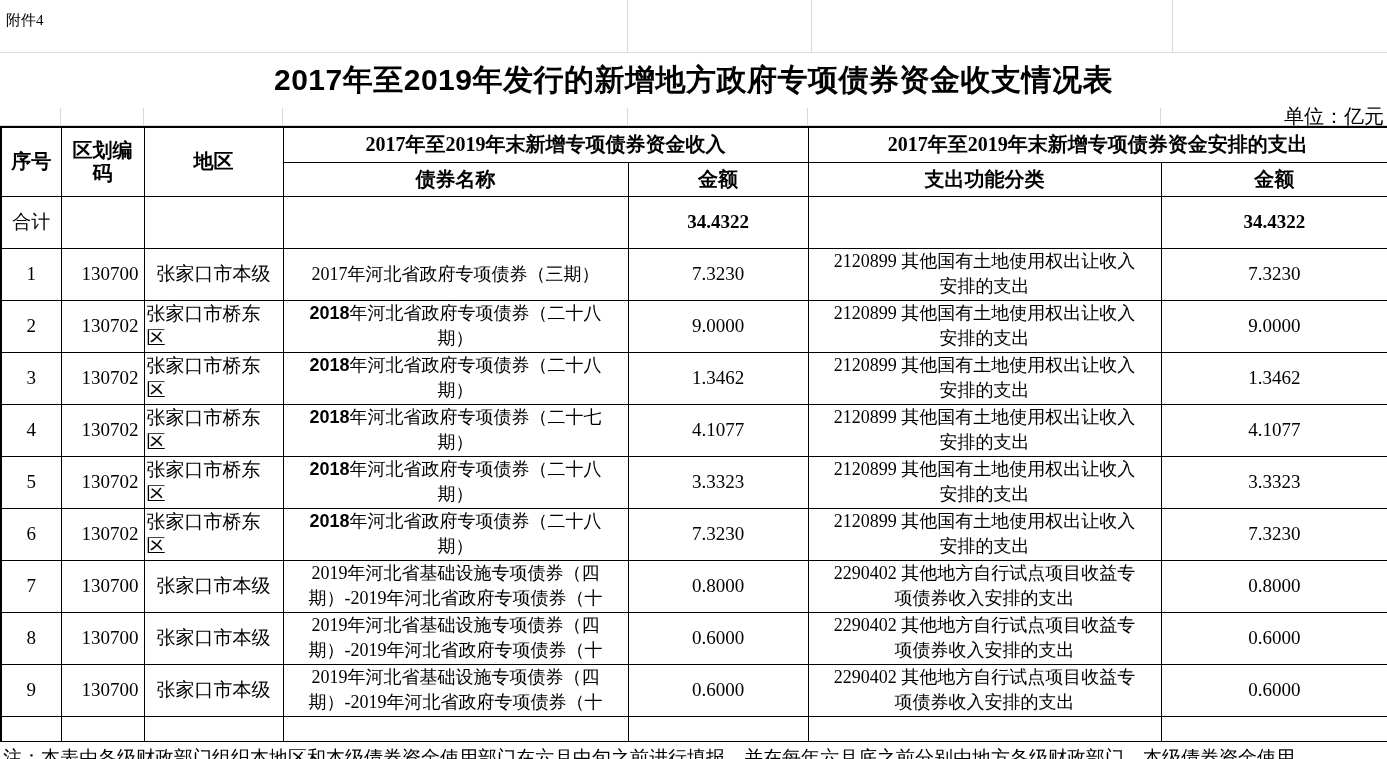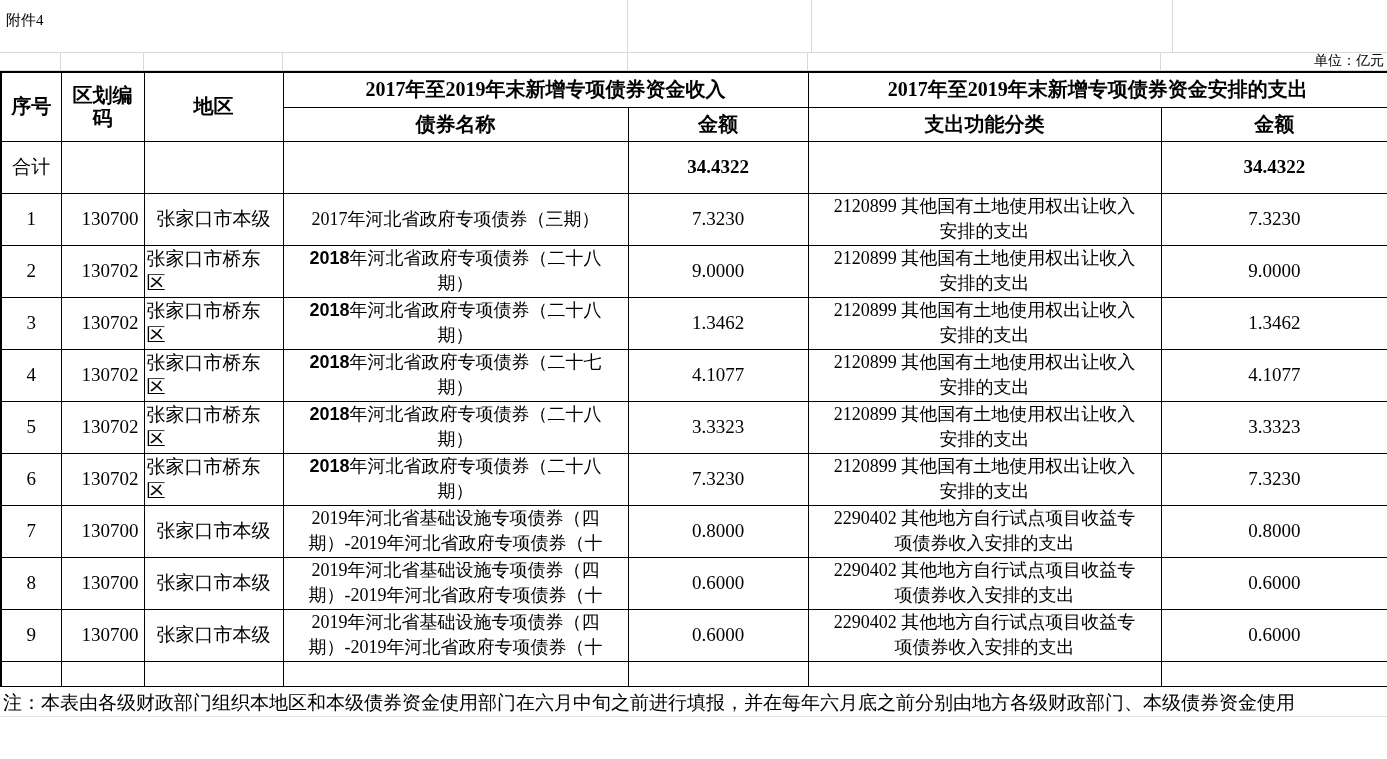--- a/index.html
+++ b/index.html
@@ -11,21 +11,21 @@
   .strip-top { position:relative; height:53px; border-bottom:1px solid #d9d9d9; }
   .attach { position:absolute; left:6px; top:11px; font-size:15px; line-height:18px; }
   .vgrid { position:absolute; top:0; bottom:0; width:1px; background:#d9d9d9; }
 
   
   .title-row { height:55px; display:flex; align-items:center; justify-content:center; }
   .title-row .t { font-family:"Liberation Sans","DejaVu Sans",sans-serif; font-weight:bold; font-size:30px; letter-spacing:0.5px; }
 
   
   .unit-row { position:relative; height:18px; border-bottom:1px solid #d9d9d9; }
-  .unit-row .u { position:absolute; right:3px; top:0px; font-size:14px; line-height:16px; }
+  .unit-row .u { position:absolute; right:3px; top:0px; font-size:20px; line-height:16px; }
 
   
   .table-wrap { height:616px; overflow:hidden; }
   table { border-collapse:collapse; table-layout:fixed; width:1387px; border:2px solid #000; }
   td,th { border:1px solid #000; padding:0 2px; text-align:center; vertical-align:middle; overflow:hidden; white-space:pre; }
   thead th { font-size:20px; font-weight:bold; line-height:23px; }
   tr.h1 { height:35px;margin-left:44px; }
   tr.h2 { height:34px; }
   tr.total-row { height:52px;margin-left:40px; }
   tr.datarow { height:52px; }
@@ -45,20 +45,23 @@
 
 <div class="sheet">
 
   <div class="strip-top">
     <span class="attach">附件4</span>
     <div class="vgrid" style="left:627px"></div>
     <div class="vgrid" style="left:811px"></div>
     <div class="vgrid" style="left:1172px"></div>
   </div>
 
+  <div class="title-row">
+    <span class="t">2017年至2019年发行的新增地方政府专项债券资金收支情况表</span>
+  </div>
 
   <div class="unit-row">
     <div class="vgrid" style="left:60px"></div>
     <div class="vgrid" style="left:143px"></div>
     <div class="vgrid" style="left:282px"></div>
     <div class="vgrid" style="left:627px"></div>
     <div class="vgrid" style="left:807px"></div>
     <div class="vgrid" style="left:1160px"></div>
     <span class="u">单位：亿元</span>
   </div>

